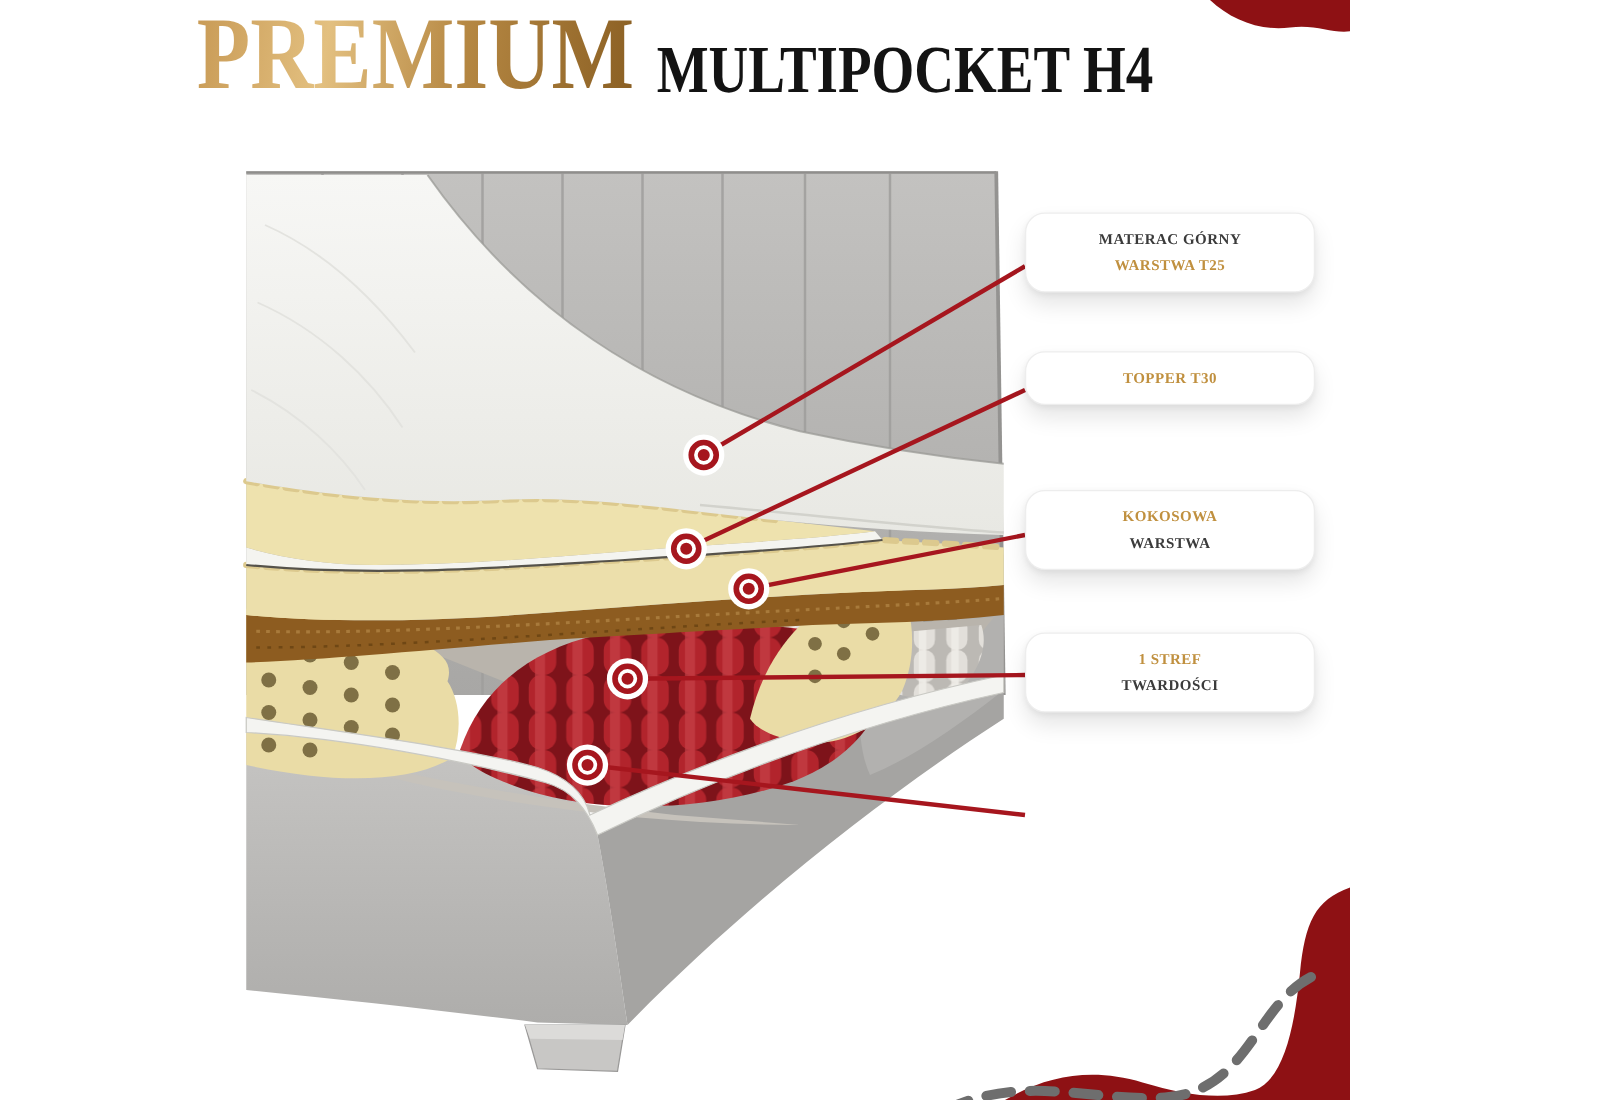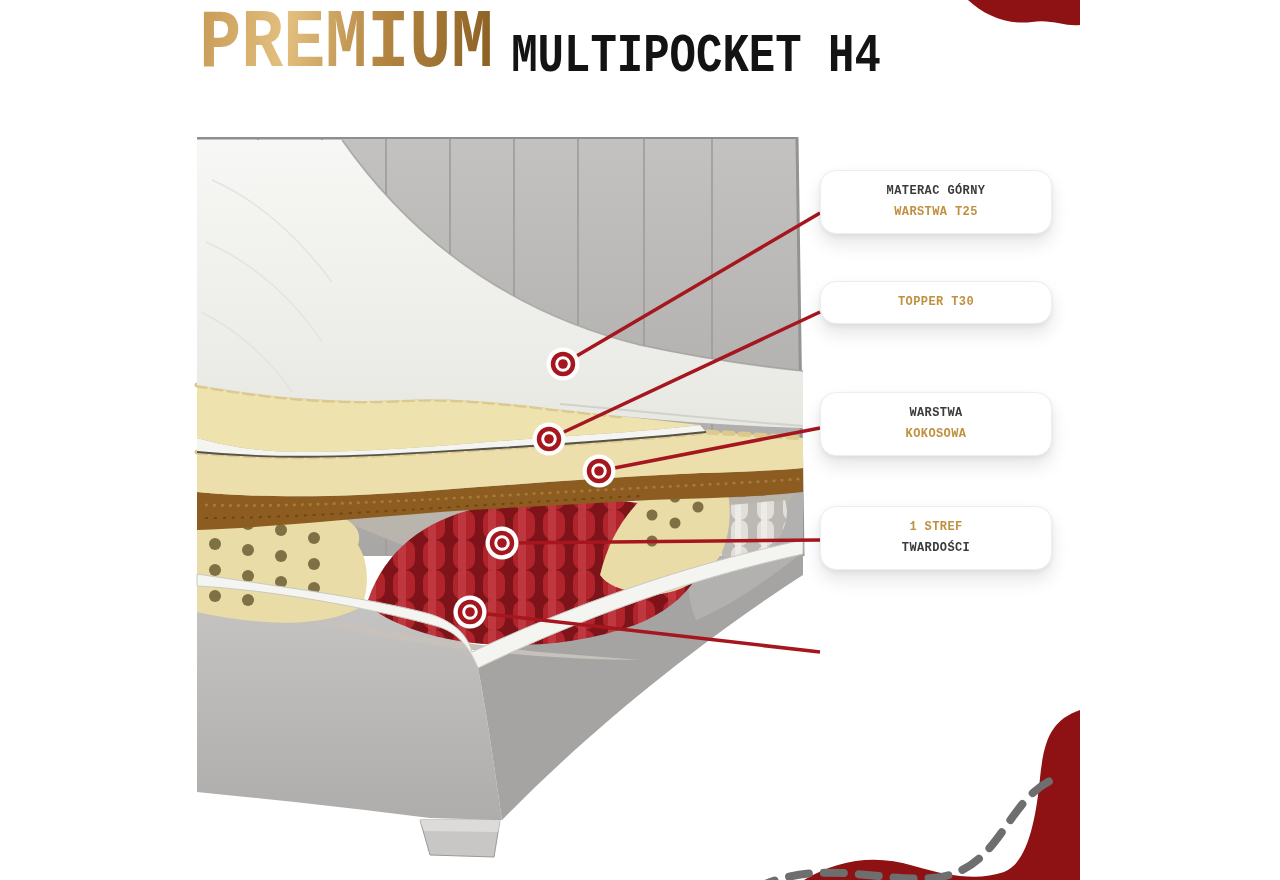--- a/index.html
+++ b/index.html
@@ -1,17 +1,17 @@
 <!DOCTYPE html>
 <html><head>
 <meta charset="utf-8">
 <style>
   html,body{margin:0;padding:0;background:#ffffff;}
   #stage{position:relative;width:1280px;height:880px;background:#ffffff;overflow:hidden;
-         font-family:Liberation Mono, monospace;}
+         font-family:Liberation Serif, serif;}
   #bed-svg{position:absolute;left:0;top:0;}
 
   
   .title-row{position:absolute;left:0;top:16px;width:1080px;display:flex;
              justify-content:center;align-items:flex-end;gap:18px;}
   .brand-word{font-size:70px;font-weight:bold;line-height:1;letter-spacing:0px;
               transform:scaleY(1.18);transform-origin:center bottom;
               background:linear-gradient(100deg,#c89a55 0%,#e3c080 30%,#b68843 60%,#8a5f23 100%);
               -webkit-background-clip:text;background-clip:text;color:transparent;}
   .model-word{font-size:44px;font-weight:bold;line-height:1;color:#131313;
@@ -217,21 +217,21 @@
   </div>
 
   <div class="pill" id="pill-1">
     <span class="ln dark">MATERAC GÓRNY</span>
     <span class="ln gold">WARSTWA T25</span>
   </div>
   <div class="pill" id="pill-2">
     <span class="ln gold">TOPPER T30</span>
   </div>
   <div class="pill" id="pill-3">
+    <span class="ln gold">KOKOSOWA</span>
     <span class="ln dark">WARSTWA</span>
-    <span class="ln gold">KOKOSOWA</span>
   </div>
   <div class="pill" id="pill-4">
     <span class="ln gold">1 STREF</span>
     <span class="ln dark">TWARDOŚCI</span>
   </div>
 
 </div>
 
 </body></html>

